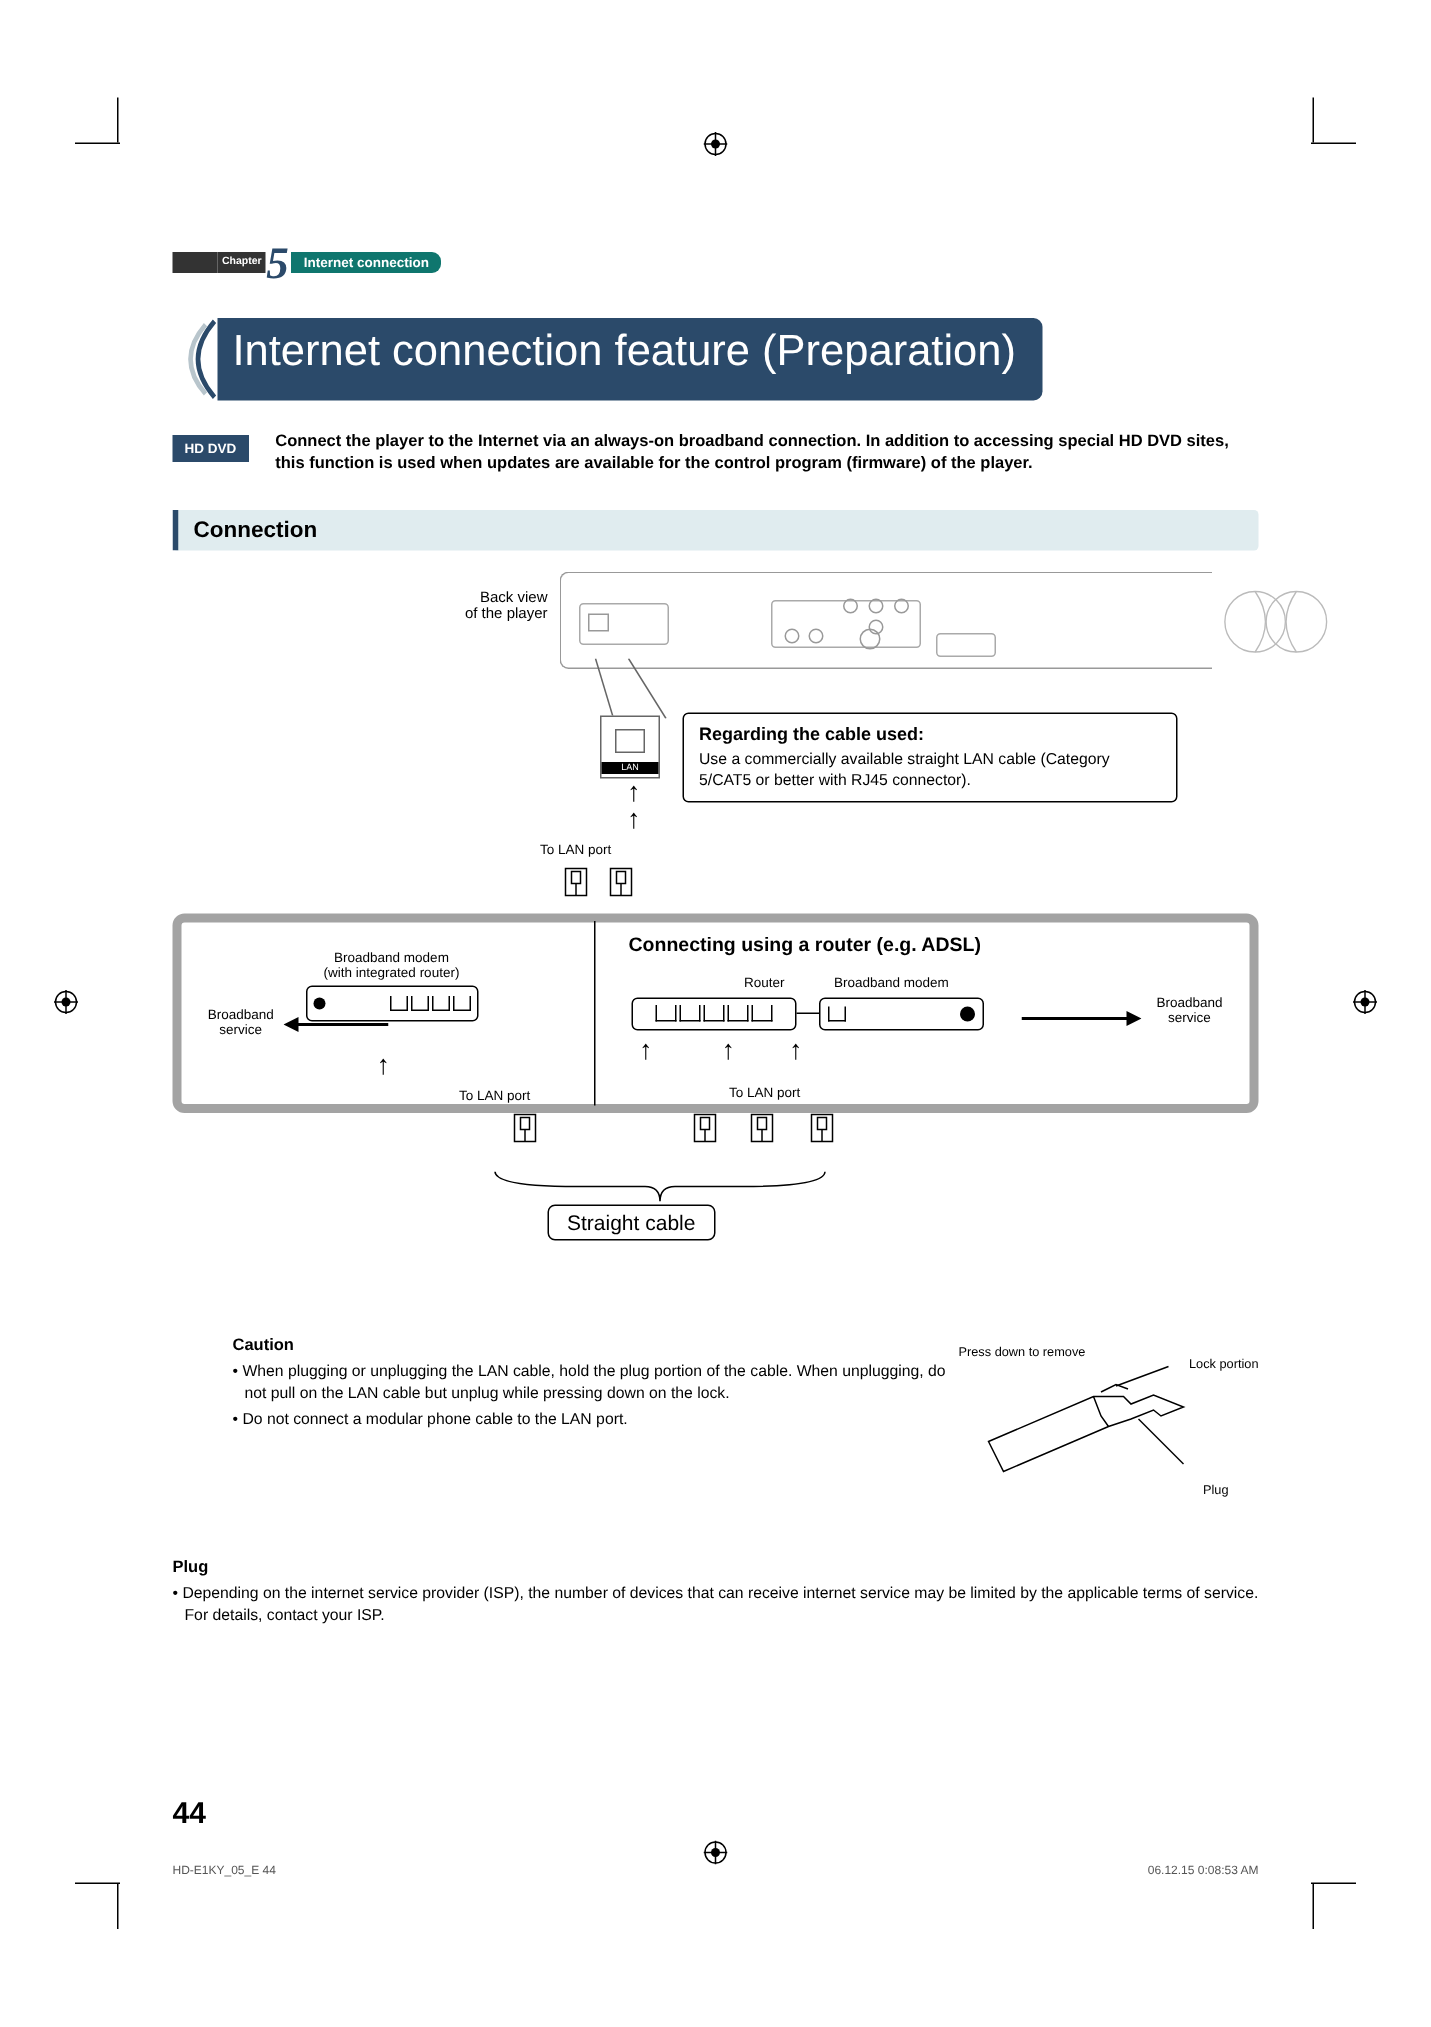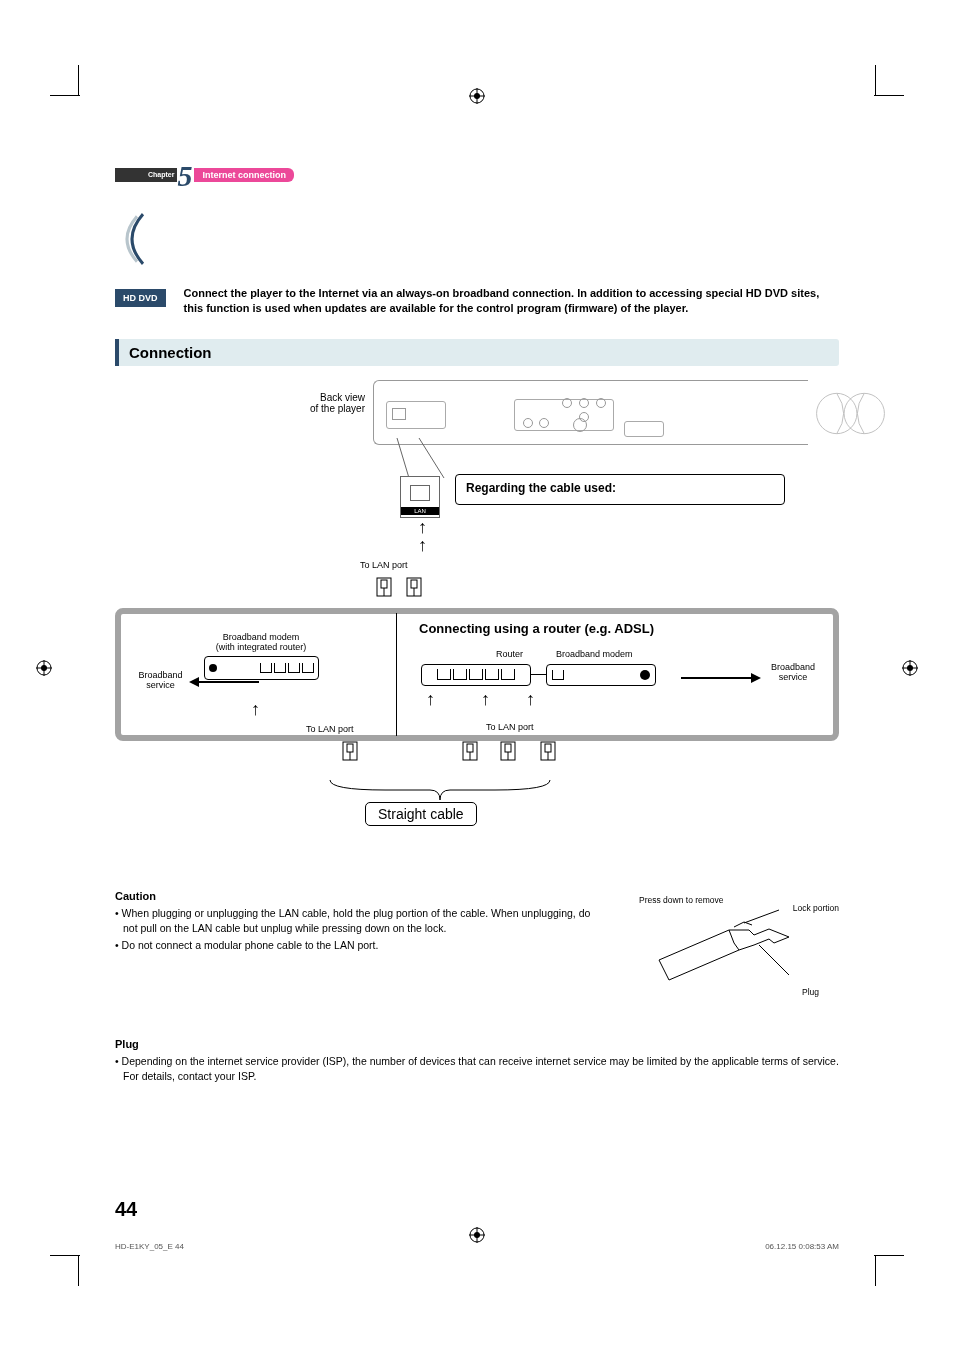--- a/index.html
+++ b/index.html
@@ -31,21 +31,21 @@
     display: inline-block; height: 14px;
     position: relative; top: 0;
   }
   .chapter-num {
     font-size: 30px; font-weight: bold; color: #2b4a6a;
     font-style: italic; line-height: 20px;
     position: relative; top: 4px;
     font-family: Georgia, 'Times New Roman', serif;
   }
   .chapter-box {
-    background: #ec4899; color: #fff; font-size: 9px; font-weight: bold;
+    background: #0f766e; color: #fff; font-size: 9px; font-weight: bold;
     padding: 2px 8px; border-radius: 0 6px 6px 0;
     margin-left: 2px;
     margin-top: 33px;
   }
   
   .title-row {
     display: flex; align-items: stretch; margin-bottom: 20px;
   }
   .title-paren {
     width: 30px; position: relative;
@@ -185,21 +185,21 @@
     position:absolute; left:210px; top:400px; width:230px; height:20px;
   }
   .straight-label {
     position:absolute; left:250px; top:422px;
     border:1px solid #000; border-radius:5px; padding:3px 12px; font-size:14px;
   }
   .up-arrow { font-size:18px; font-weight:bold; line-height:0.8;}
   .arrow-h svg { display:block;}
 
   
-  .caution-block { margin-top: 2px; position:relative; min-height:130px;}
+  .caution-block { margin-top: 2px; position:relative; min-height:130px;margin-left:40px;}
   .caution-h { font-weight:bold; font-size:11px; margin-bottom:4px;}
   .caution-block ul { list-style:none; padding-left:0;}
   .caution-block li { font-size:10.5px; line-height:1.45; text-indent:-8px; padding-left:8px; margin-bottom:2px; max-width:490px;}
   .caution-block li::before { content:"• ";}
   .plug-diag {
     position:absolute; right:0; top:5px; width:200px; height:110px;
   }
   .plug-diag .lbl { position:absolute; font-size:8.5px;}
   .note-block { margin-top:18px;}
   .note-h { font-weight:bold; font-size:11px; margin-bottom:4px;}
@@ -276,20 +276,21 @@
     <span class="chapter-box">Internet connection</span>
   </div>
 
   <div class="title-row">
     <div class="title-paren">
       <svg viewBox="0 0 30 50" preserveAspectRatio="none">
         <path d="M28 2 Q6 25 28 48" fill="none" stroke="#2b4a6a" stroke-width="3"></path>
         <path d="M22 4 Q2 25 22 46" fill="none" stroke="#b8c5cc" stroke-width="3"></path>
       </svg>
     </div>
+    <div class="title-banner">Internet connection feature (Preparation)</div>
   </div>
 
   <div class="intro-row">
     <div class="hd-badge">HD DVD</div>
     <div class="intro-text">Connect the player to the Internet via an always-on broadband connection. In addition to accessing special HD DVD sites, this function is used when updates are available for the control program (firmware) of the player.</div>
   </div>
 
   <div class="section-bar">Connection</div>
 
   <div class="diagram">
@@ -322,20 +323,21 @@
           <line x1="8" y1="0" x2="20" y2="40" stroke="#666"></line>
           <line x1="30" y1="0" x2="55" y2="40" stroke="#666"></line>
         </svg>
     </div>
     <div class="lan-zoom">
       <div class="lan-zoom-inner"></div>
       <div class="lan-label">LAN</div>
     </div>
     <div class="regarding-box">
       <div class="hd">Regarding the cable used:</div>
+      <div class="bd">Use a commercially available straight LAN cable (Category 5/CAT5 or better with RJ45 connector).</div>
     </div>
     <div style="position:absolute; left:303px; top:140px;" class="up-arrow">↑</div>
     <div class="up-arrow" style="position:absolute; left:303px; top:158px;">↑</div>
     <div class="to-lan1">To LAN port</div>
     <div class="rj rj-a"><svg viewBox="0 0 18 22">
           <rect x="2" y="2" width="14" height="18" fill="none" stroke="#000"></rect>
           <rect x="6" y="4" width="6" height="8" fill="none" stroke="#000"></rect>
           <line x1="9" y1="12" x2="9" y2="20" stroke="#000"></line>
         </svg></div>
     <div class="rj rj-b"><svg viewBox="0 0 18 22">

